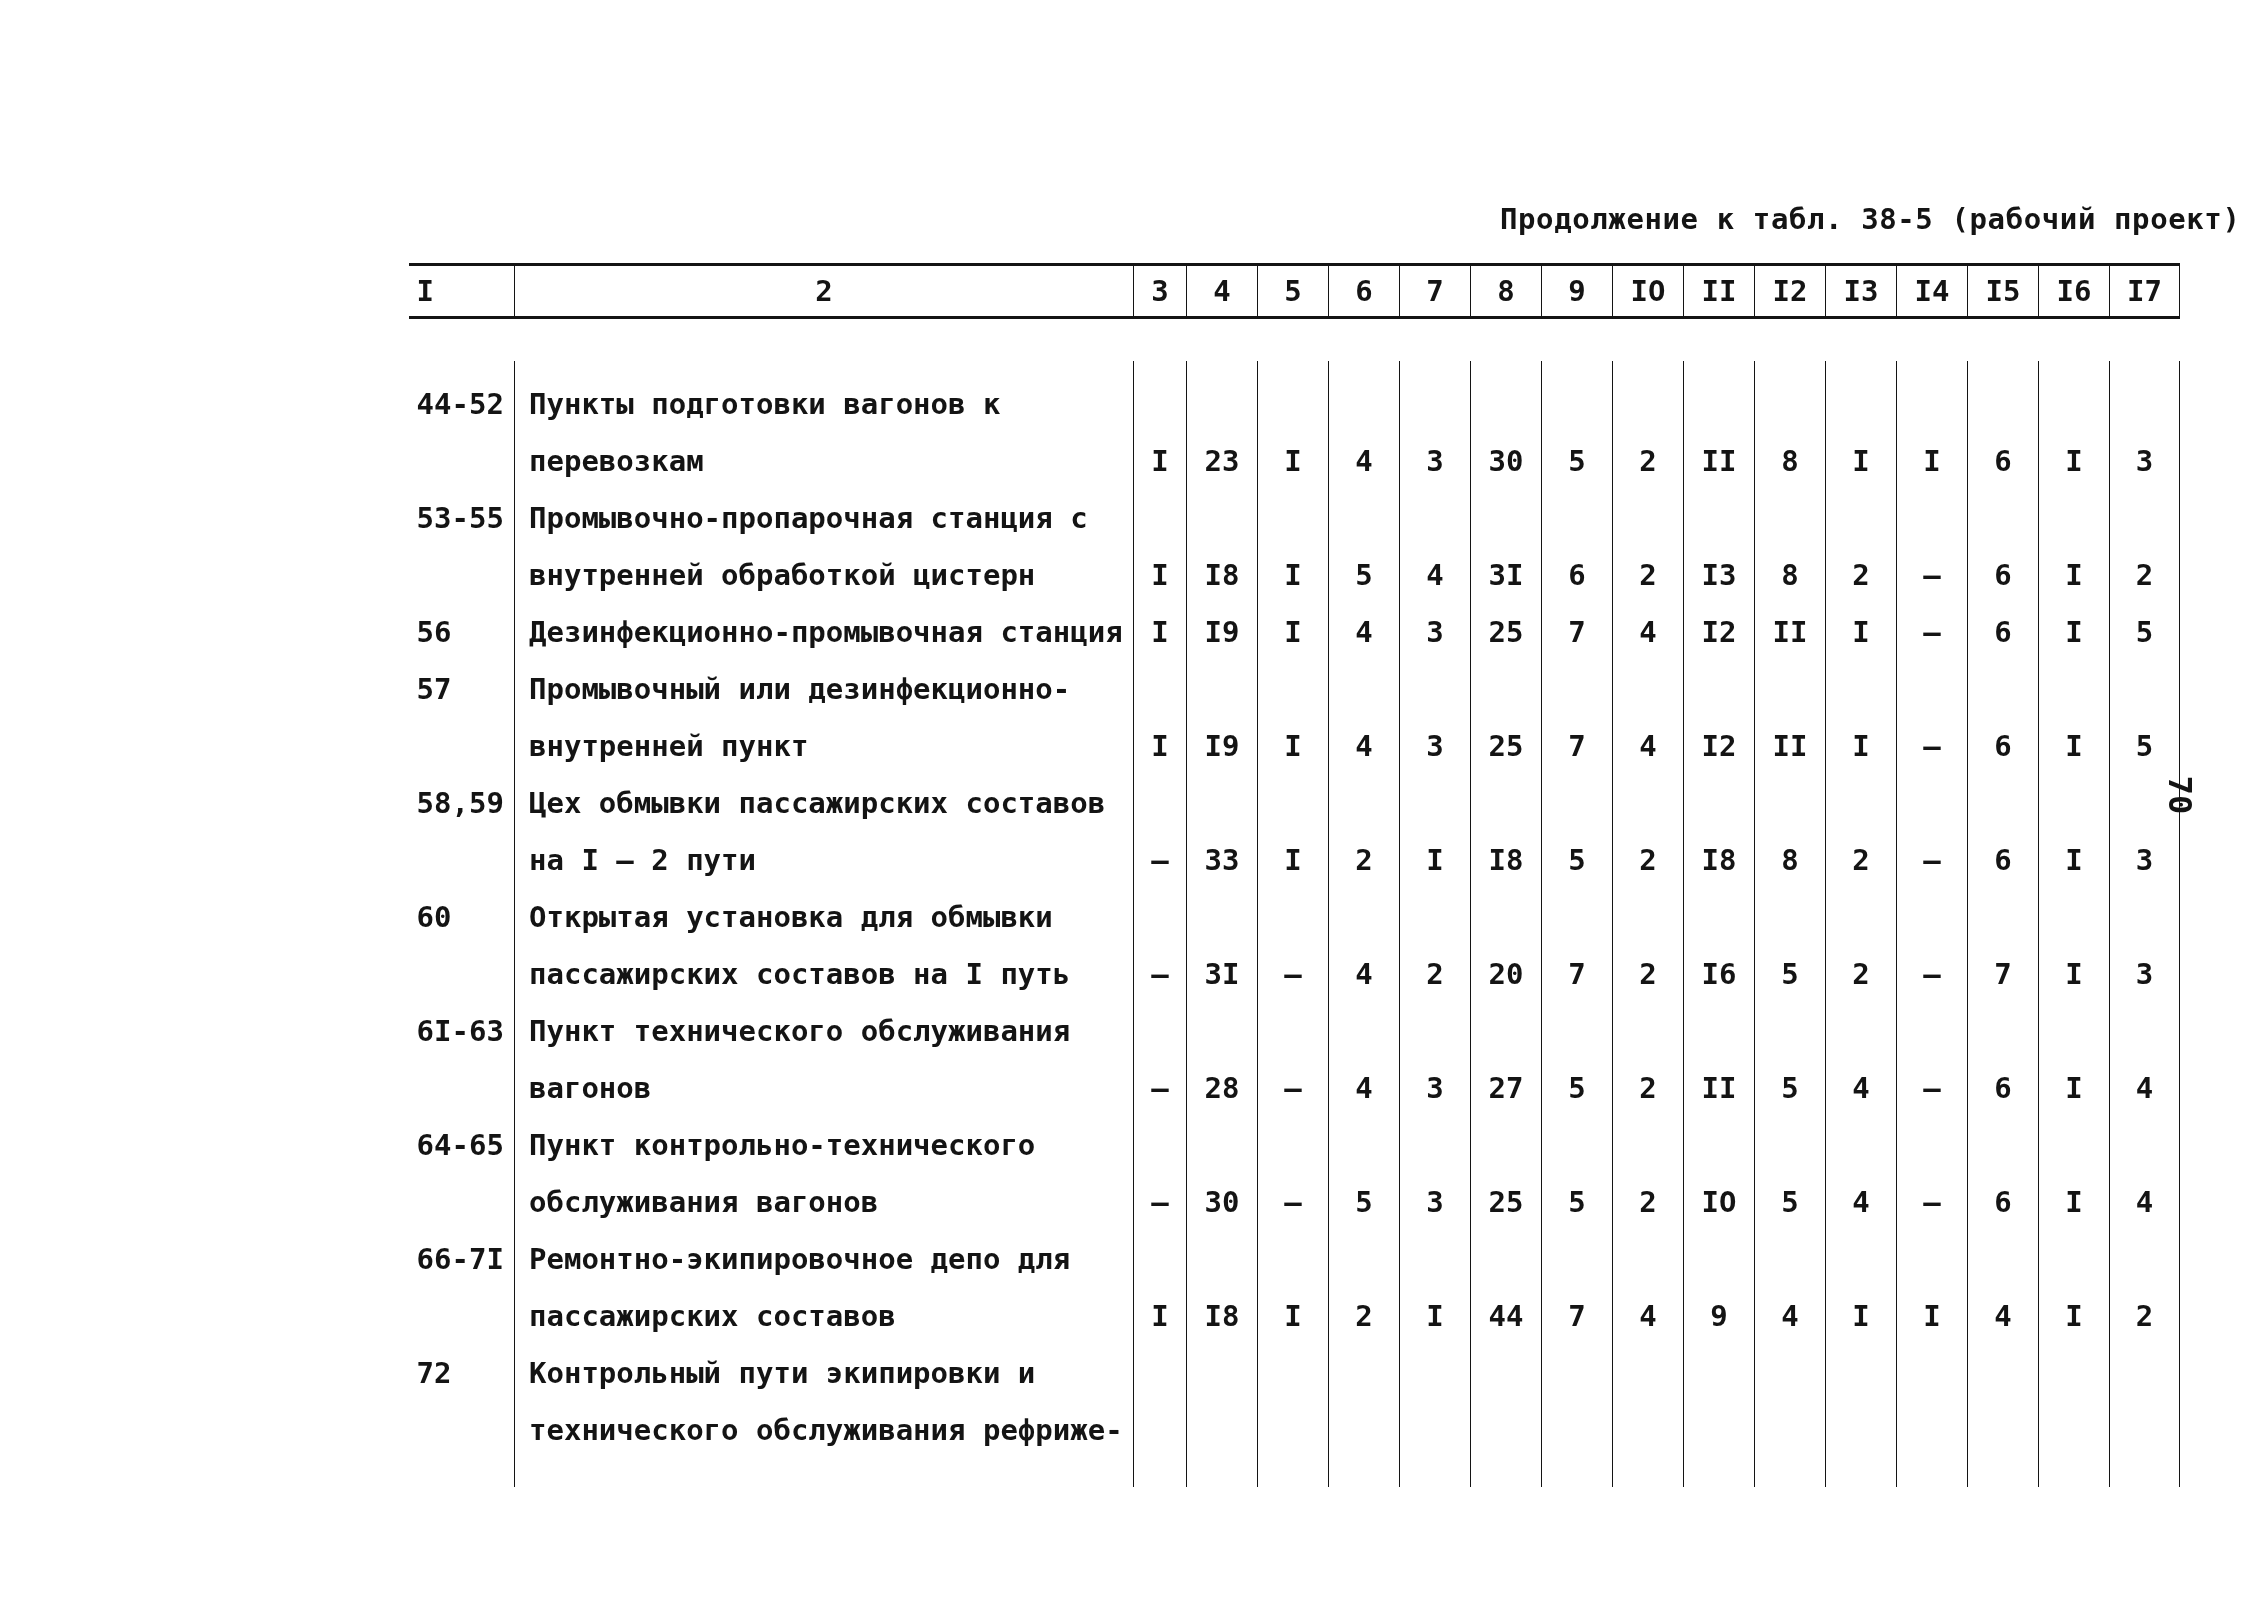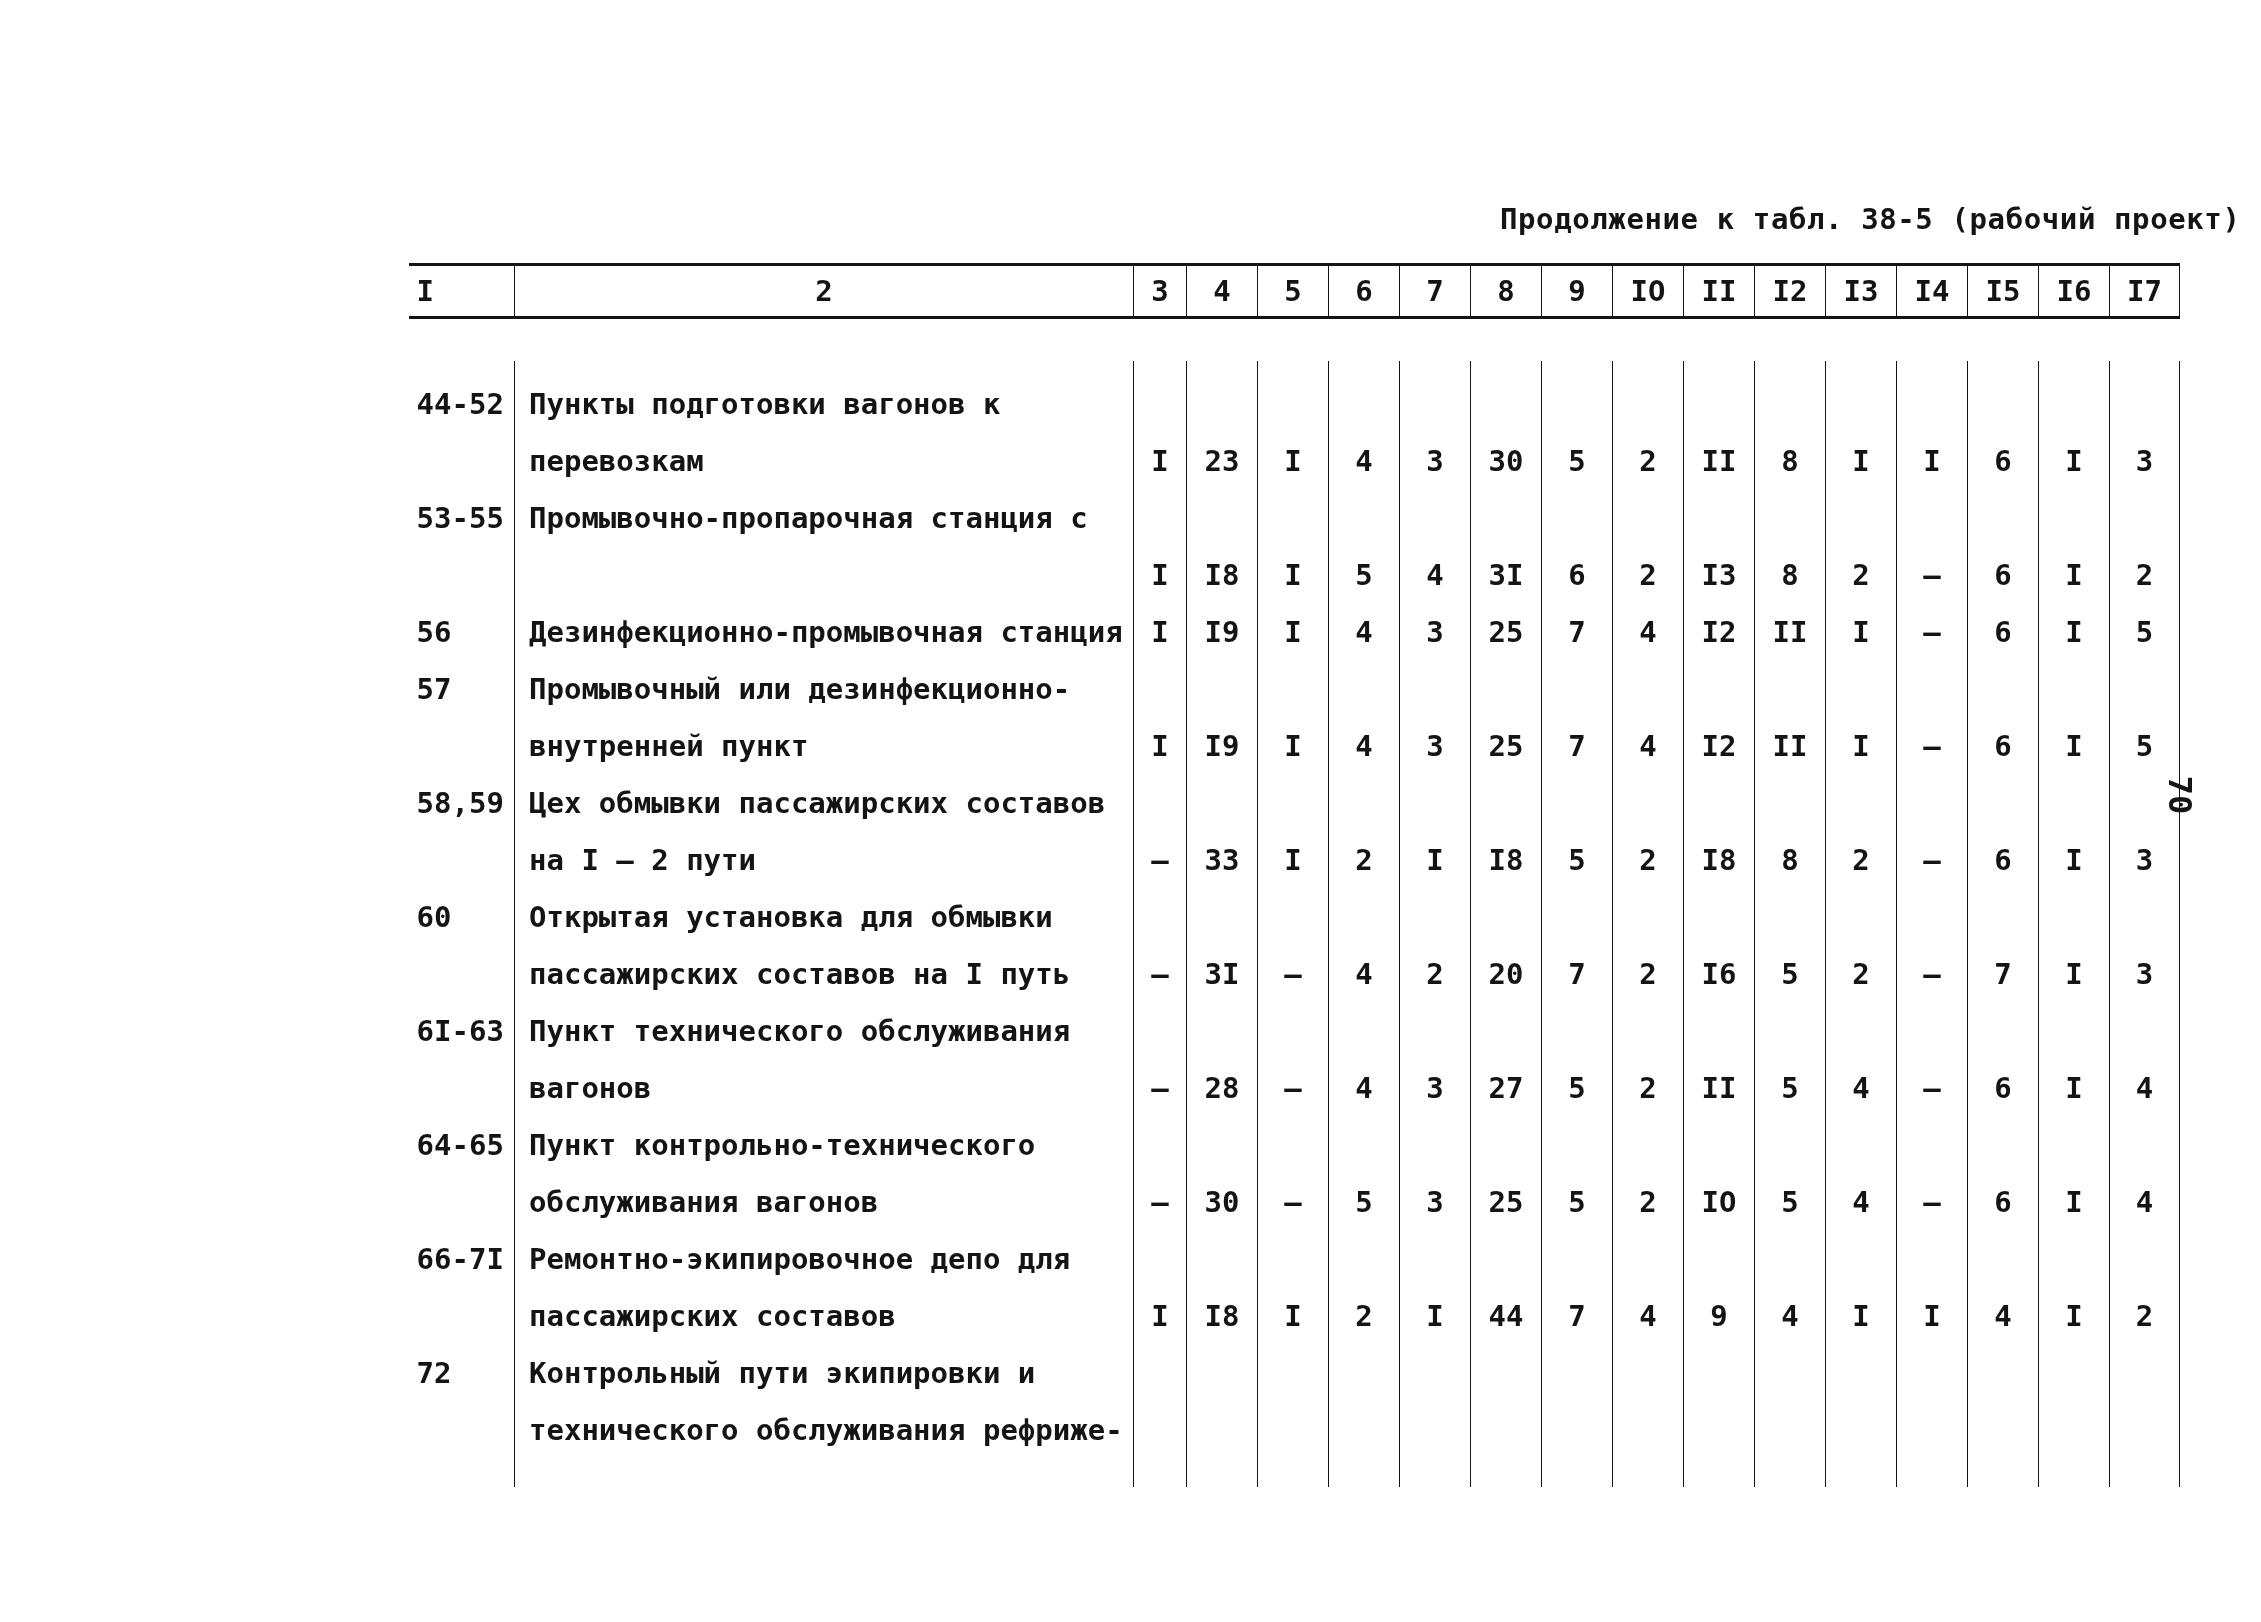--- a/index.html
+++ b/index.html
@@ -138,20 +138,21 @@
       <div class="bcell colval vlast pt">
         <div class="slot center"></div>
         <div class="slot center">3</div>
       </div>
       <div class="bcell colid">
         <div class="slot">53-55</div>
         <div class="slot"></div>
       </div>
       <div class="bcell colname">
         <div class="slot">Промывочно-пропарочная станция с</div>
+        <div class="slot">внутренней обработкой цистерн</div>
       </div>
       <div class="bcell colval">
         <div class="slot center"></div>
         <div class="slot center">I</div>
       </div>
       <div class="bcell colval">
         <div class="slot center"></div>
         <div class="slot center">I8</div>
       </div>
       <div class="bcell colval">

